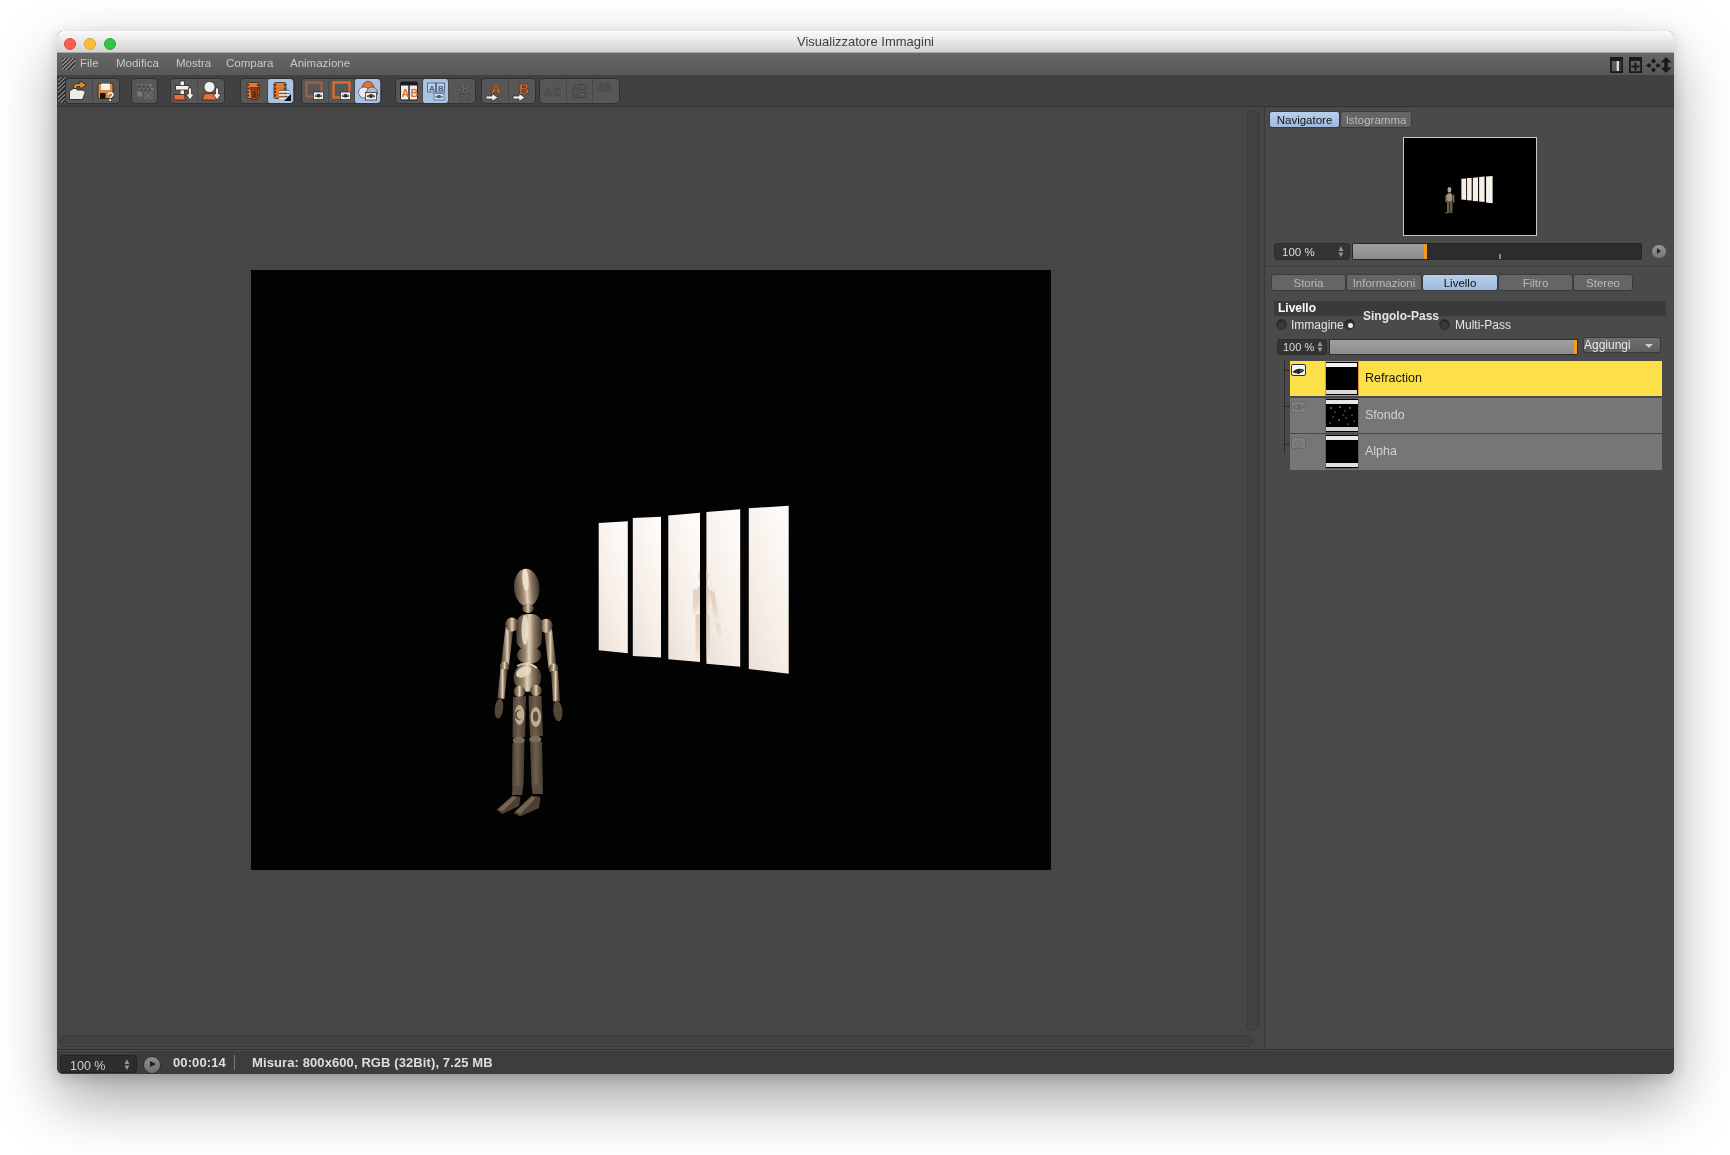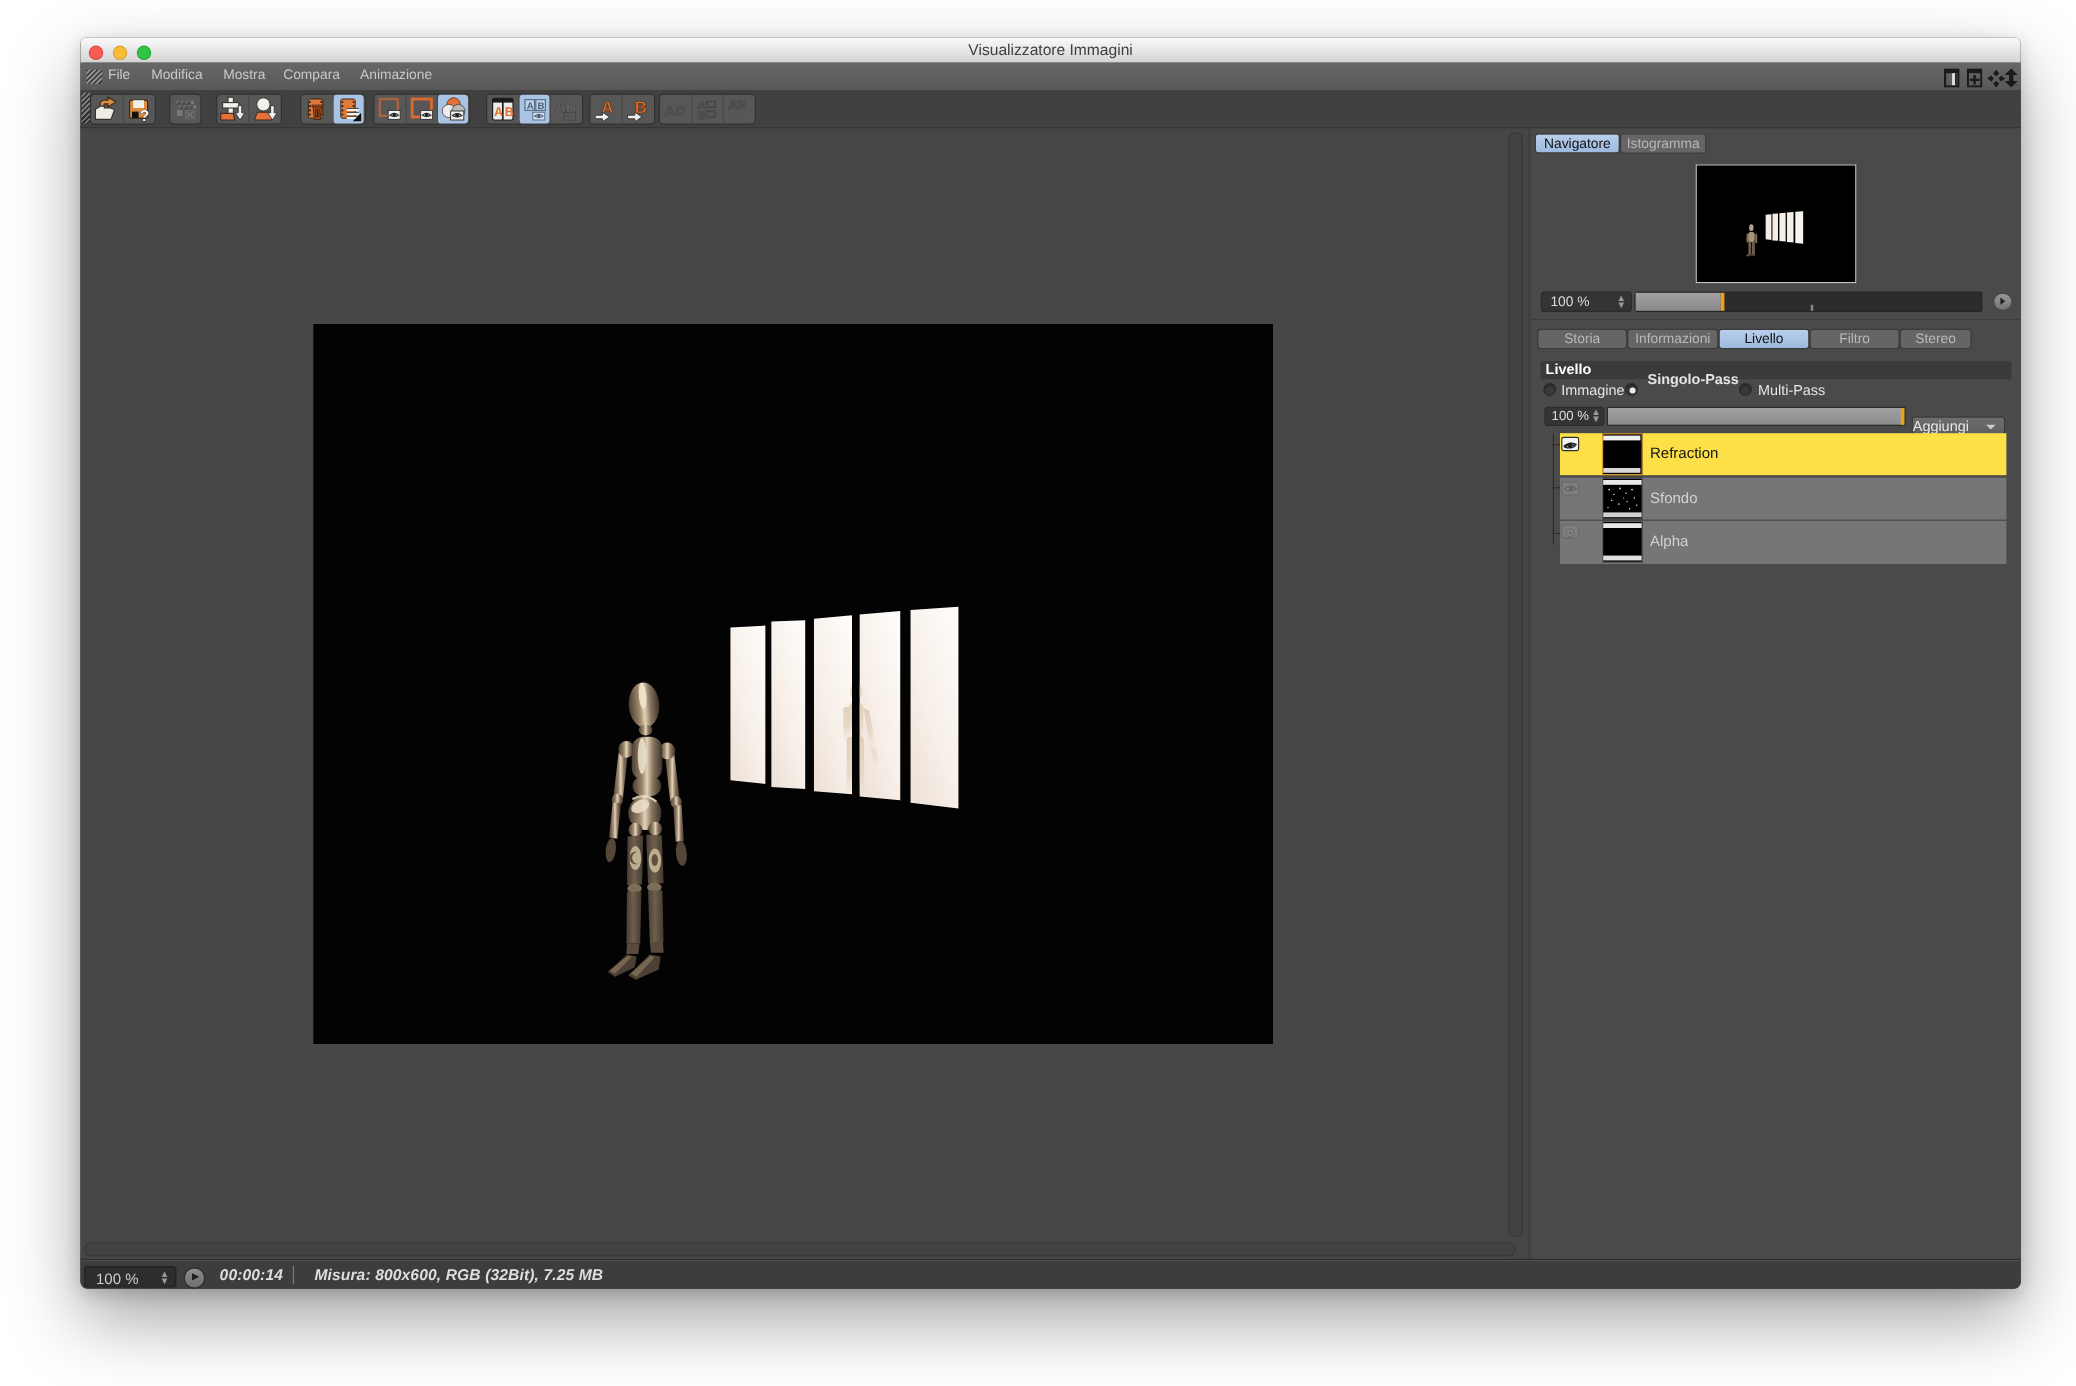--- a/index.html
+++ b/index.html
@@ -1,20 +1,20 @@
 <!DOCTYPE html>
 <html><head>
 <meta charset="utf-8">
 <style>
   * { margin:0; padding:0; box-sizing:border-box; }
   html,body { width:1730px; height:1155px; background:#fff; overflow:hidden;
     font-family:"Liberation Sans", sans-serif; }
   #win { position:absolute; left:57px; top:31px; width:1617px; height:1043px;
     border-radius:6px; background:#464646;
-    box-shadow:0 26px 60px rgba(0,0,0,.36), 0 4px 14px rgba(0,0,0,.16);margin-left:10px; }
+    box-shadow:0 26px 60px rgba(0,0,0,.36), 0 4px 14px rgba(0,0,0,.16); }
   
   #titlebar { position:absolute; left:0; top:0; width:1617px; height:22px;
     border-radius:6px 6px 0 0;
     background:linear-gradient(#fbfbfb,#d3d3d3);
     border-bottom:1px solid #a8a8a8; }
   #title { position:absolute; left:0; right:0; top:3px; text-align:center;
     font-size:13px; color:#404040; }
   .tl { position:absolute; top:7px; width:12px; height:12px; border-radius:50%; }
   #tl-r { left:7px;  background:#fb5d54; border:0.5px solid #dd4941; }
   #tl-y { left:27px; background:#fbbd38; border:0.5px solid #dfa331; }
@@ -72,21 +72,21 @@
   .rlabel { position:absolute; font-size:12px; color:#e4e4e4; }
   
   .lrow { position:absolute; left:24px; width:372px; height:35px; }
   .lthumb { position:absolute; left:35px; top:0; width:34px; height:35px; }
   .lname { position:absolute; left:75px; top:10px; font-size:12.5px; }
   .lrow svg { display:block; margin:0.5px auto 0; }
   
   #statusbar { position:absolute; left:0; top:1018px; width:1617px; height:25px;
     background:#3d3d3d; border-top:1px solid #2e2e2e; border-radius:0 0 6px 6px;
     box-shadow:inset 0 1px 0 #4d4d4d; }
-  .sbtxt { position:absolute; top:5px; font-size:13px; font-weight:bold; color:#dedede; letter-spacing:0.1px;font-style:italic; }
+  .sbtxt { position:absolute; top:5px; font-size:13px; font-weight:bold; color:#dedede; letter-spacing:0.1px; }
 </style>
 </head>
 <body>
 <div id="win">
   <div id="titlebar">
     <div id="title">Visualizzatore Immagini</div>
     <div class="tl" id="tl-r"></div>
     <div class="tl" id="tl-y"></div>
     <div class="tl" id="tl-g"></div>
   </div>
@@ -476,21 +476,21 @@
           <div style="position:absolute;left:3px;top:3px;width:5px;height:5px;border-radius:50%;background:#ececec;"></div>
         </div>
       <span class="rlabel" style="left:97px; top:202px;font-weight:bold;">Singolo-Pass</span>
       <div class="radio" style="left:173px; top:212.5px;"></div>
       <span class="rlabel" style="left:189px; top:211.5px;">Multi-Pass</span>
 
       <div class="zbox" style="left:11px; top:232.5px; width:50px; height:16px; padding:1px 0 0 5px; font-size:11px;">100 %<span class="stepper" style="right:2px;">▲<br>▼</span></div>
       <div style="position:absolute; left:63px; top:232.5px; width:249px; height:16px; background:linear-gradient(#a0a0a0,#8c8c8c); border:1px solid #2c2c2c;">
         <div style="position:absolute; right:0; top:0; width:3px; height:14px; background:#f0a018;"></div>
       </div>
-      <div style="position:absolute; left:317px; top:240px; width:78px; height:16px; background:linear-gradient(#6e6e6e,#5e5e5e); border:1px solid #393939; border-radius:3px; color:#e8e8e8; font-size:12px; text-align:right; line-height:15px; padding-right:32px;">Aggiungi
+      <div style="position:absolute; left:317px; top:230px; width:78px; height:16px; background:linear-gradient(#6e6e6e,#5e5e5e); border:1px solid #393939; border-radius:3px; color:#e8e8e8; font-size:12px; text-align:right; line-height:15px; padding-right:32px;">Aggiungi
         <span style="position:absolute; right:7px; top:6px; width:0; height:0; border-top:4px solid #ccc; border-left:4px solid transparent; border-right:4px solid transparent;"></span>
       </div>
 
       <div id="layers">
         <div style="position:absolute;left:18px;top:254.5px;width:1px;height:93px;background:#2d2d2d;"></div>
         <div style="position:absolute;left:18px;top:263.5px;width:7px;height:1px;background:#2d2d2d;"></div>
         <div style="position:absolute;left:18px;top:299.5px;width:7px;height:1px;background:#2d2d2d;"></div>
         <div style="position:absolute;left:18px;top:337px;width:7px;height:1px;background:#2d2d2d;"></div>
         <div class="lrow" style="top:254.5px; height:35px; background:#fde047;">
           <div style="position:absolute;left:1px;top:3px;width:15px;height:12px;background:#f4f4f4;border:1px solid #2e2e2e;border-radius:2px;">

